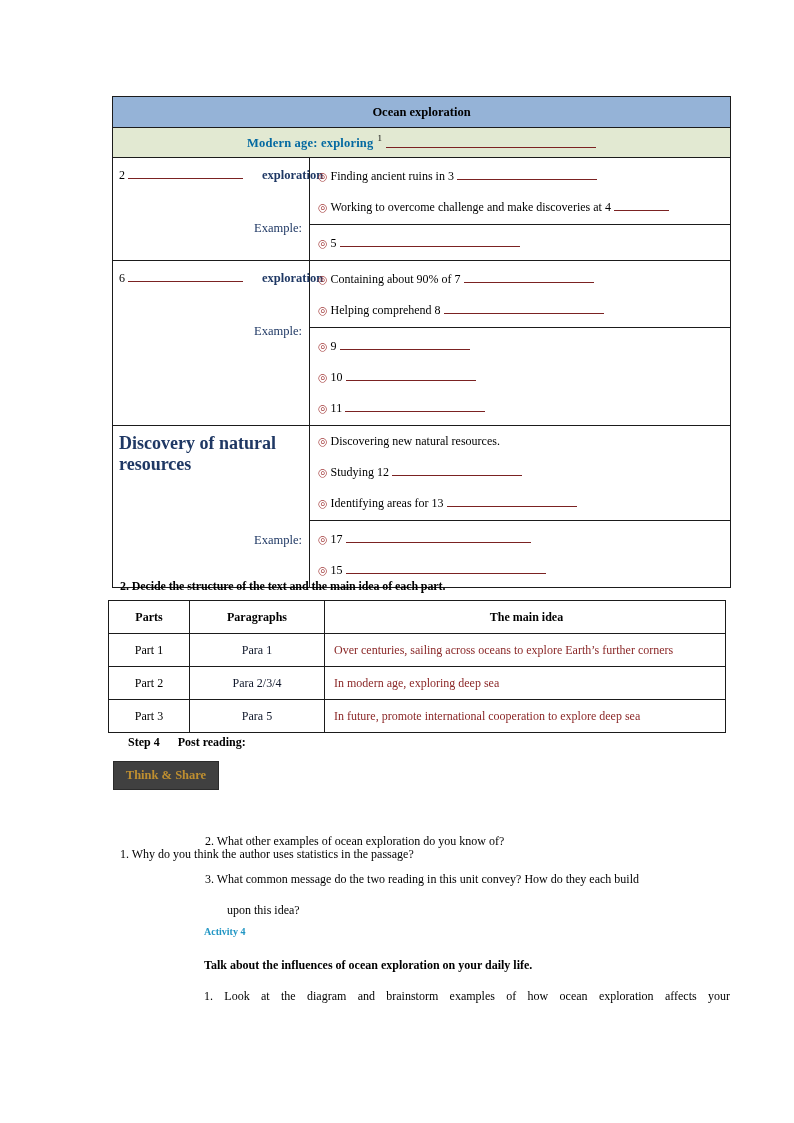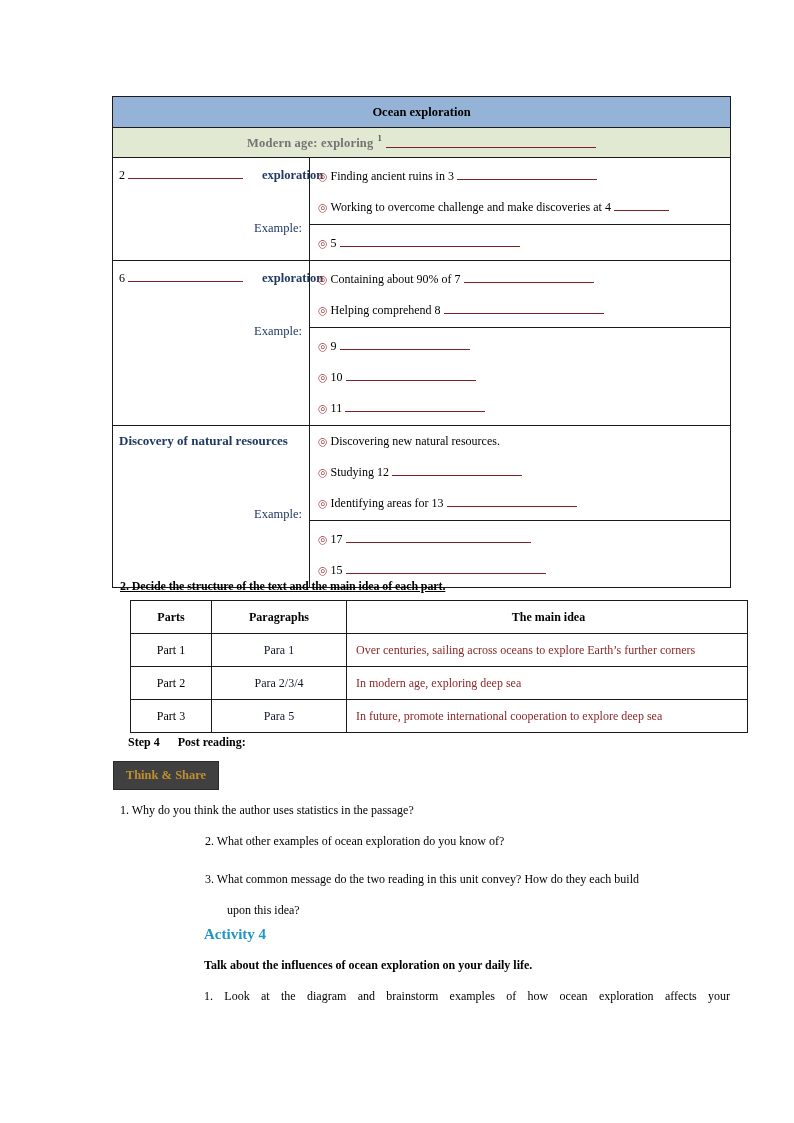--- a/index.html
+++ b/index.html
@@ -44,21 +44,21 @@
     height: 30px;
     vertical-align: middle !important;
   }
   .ot-sub {
     background: #e2e9d2;
     text-align: center;
     height: 29px;
     vertical-align: middle !important;
   }
   .ot-sub .lead {
-    color: #737373;
+    color: #0369a1;
     font-weight: bold;
     font-size: 12.5px;
     letter-spacing: .2px;
   }
   .ot-sub sup { font-size: 9px; }
 
   .blank {
     display: inline-block;
     border-bottom: 1px solid #7b2222;
     vertical-align: baseline;
@@ -83,21 +83,21 @@
   .cat-line { white-space: nowrap; }
   .cat-word {
     color: #1f3864;
     font-weight: bold;
     font-size: 12.5px;
     margin-left: 16px;
   }
   .cat-head {
     color: #1f3864;
     font-weight: bold;
-    font-size: 13px;
+    font-size: 18px;
     text-align: left;
   }
   .example-label {
     color: #1f3864;
     font-weight: normal;
     font-size: 12.5px;
     text-align: right;
     display: block;
   }
 
@@ -116,25 +116,24 @@
   }
 
   
   .structure-prompt {
     position: absolute;
     left: 120px;
     top: 579px;
     font-size: 12px;
     font-weight: bold;
     letter-spacing: -.1px;
-    text-decoration: underline;
   }
   .struct-table {
     position: absolute;
-    left: 130px;
+    left: 108px;
     top: 600px;
     width: 618px;
     border-collapse: collapse;
     table-layout: fixed;
   }
   .struct-table td {
     border: 1px solid #1b1b1b;
     height: 32px;
     font-size: 12px;
     padding: 0 6px;
@@ -172,21 +171,21 @@
     align-items: center;
     justify-content: center;
     color: #bf8f30;
     font-weight: bold;
     font-size: 12.5px;
   }
 
   .q1 {
     position: absolute;
     left: 120px;
-    top: 803px;
+    top: 847px;
     font-size: 12px;
   }
   .q2 {
     position: absolute;
     left: 205px;
     top: 834px;
     font-size: 12px;
   }
   .q3 {
     position: absolute;
@@ -196,21 +195,21 @@
     font-size: 12px;
     line-height: 31px;
     text-align: justify;
   }
   .q3 .cont { display: block; margin-left: 22px; }
 
   .activity4 {
     position: absolute;
     left: 204px;
     top: 926px;
-    font-size: 15px;
+    font-size: 10px;
     font-weight: bold;
     color: #2196c4;
   }
   .activity-title {
     position: absolute;
     left: 204px;
     top: 958px;
     font-size: 12px;
     font-weight: bold;
   }

